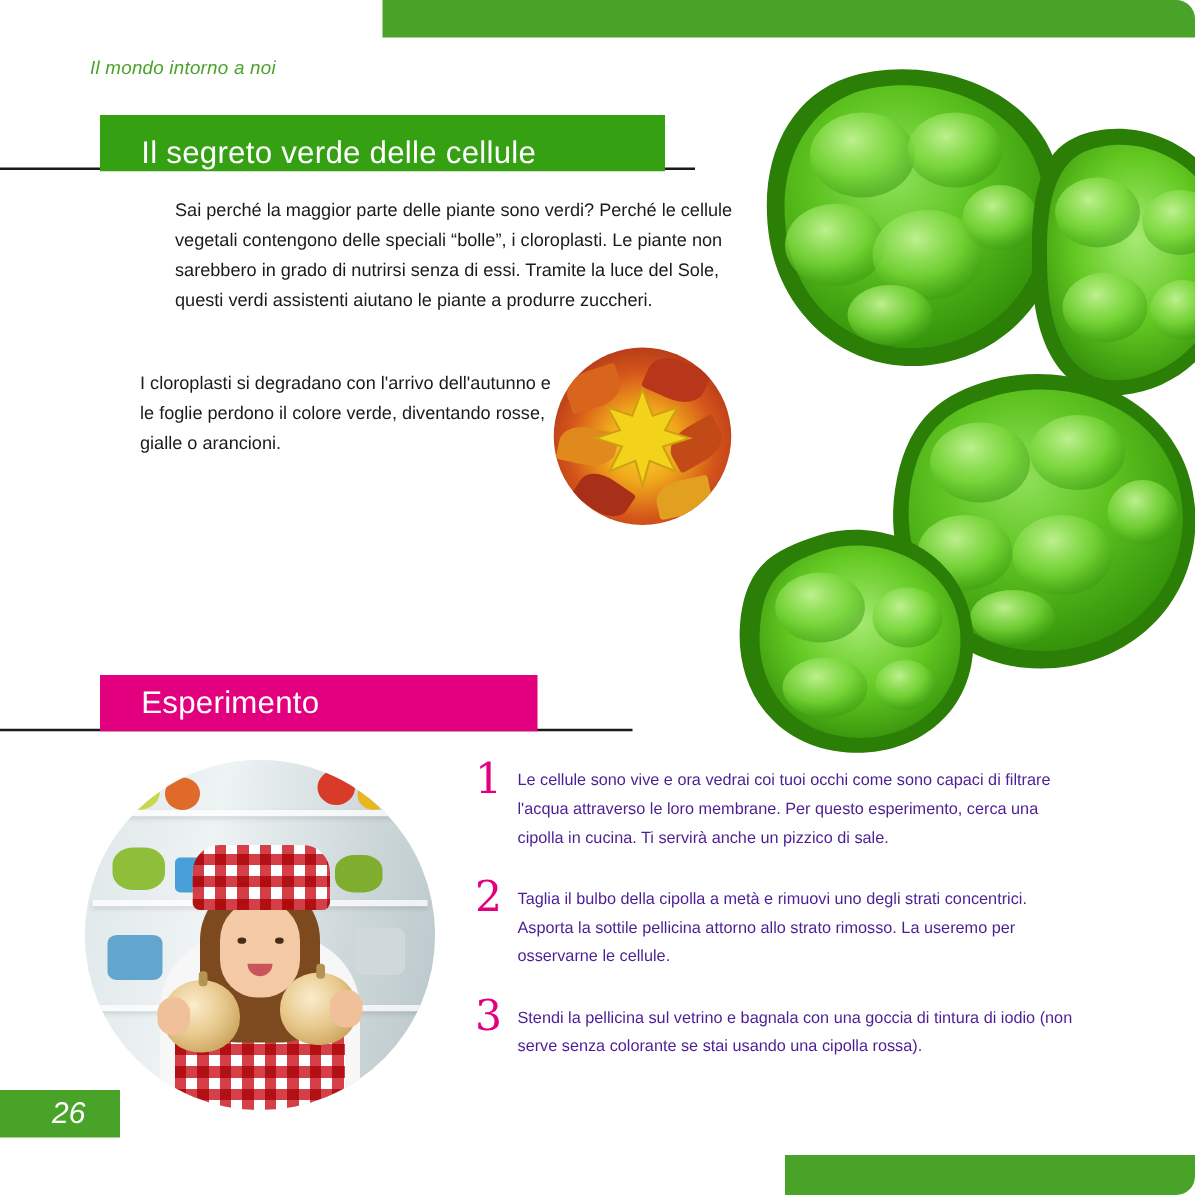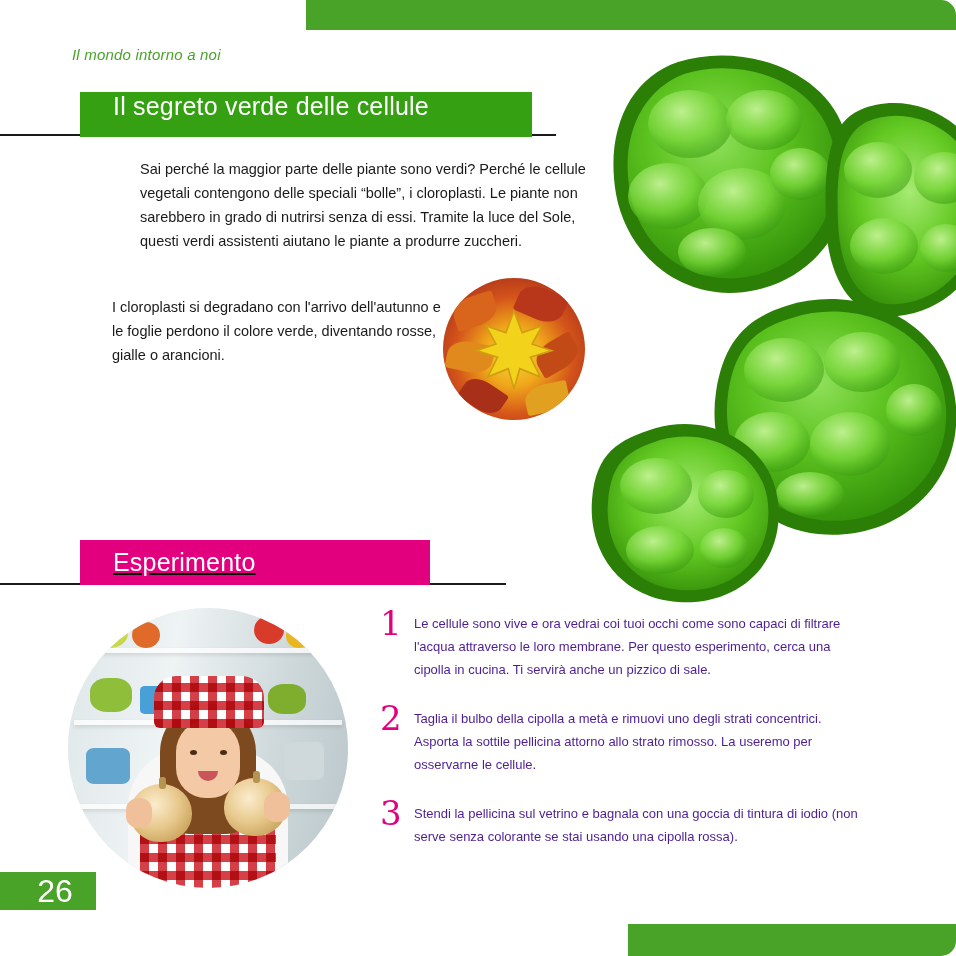--- a/index.html
+++ b/index.html
@@ -61,21 +61,21 @@
     background: #1a1a1a;
   }
   .title-green {
     position: absolute;
     left: 80px;
     top: 92px;
     width: 452px;
     height: 45px;
     background: #36a013;
     display: flex;
-    align-items: flex-start;
+    align-items: flex-end;
   }
   .title-green span {
     color: #ffffff;
     font-size: 25px;
     padding-left: 33px;
     letter-spacing: .2px;
   }
 
   
   .para {
@@ -121,21 +121,20 @@
   }
   .title-magenta {
     position: absolute;
     left: 80px;
     top: 540px;
     width: 350px;
     height: 45px;
     background: #e3007e;
     display: flex;
     align-items: center;
-    text-decoration: underline;
   }
   .title-magenta span {
     color: #ffffff;
     font-size: 25px;
     padding-left: 33px;
     letter-spacing: .2px;
   }
 
   
   .steps {
@@ -165,26 +164,27 @@
 
   
   .page-number {
     position: absolute;
     left: 0;
     top: 872px;
     width: 96px;
     height: 38px;
     background: #4aa329;
     color: #ffffff;
-    font-size: 32px;
+    font-size: 24px;
     display: flex;
     align-items: center;
     justify-content: center;
     padding-left: 14px;
     box-sizing: border-box;
+    font-style: italic;
   }
 
   
   .leaf-photo {
     position: absolute;
     left: 443px;
     top: 278px;
     width: 142px;
     height: 142px;
     border-radius: 50%;

